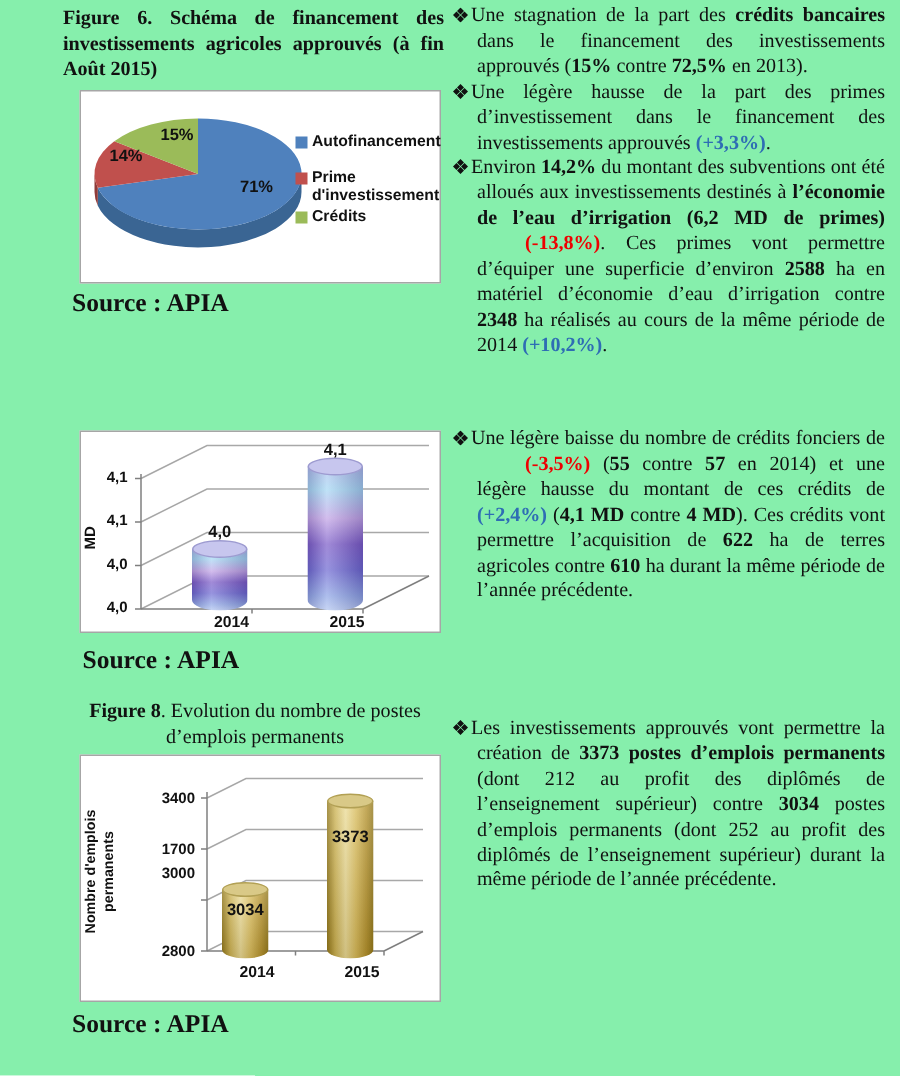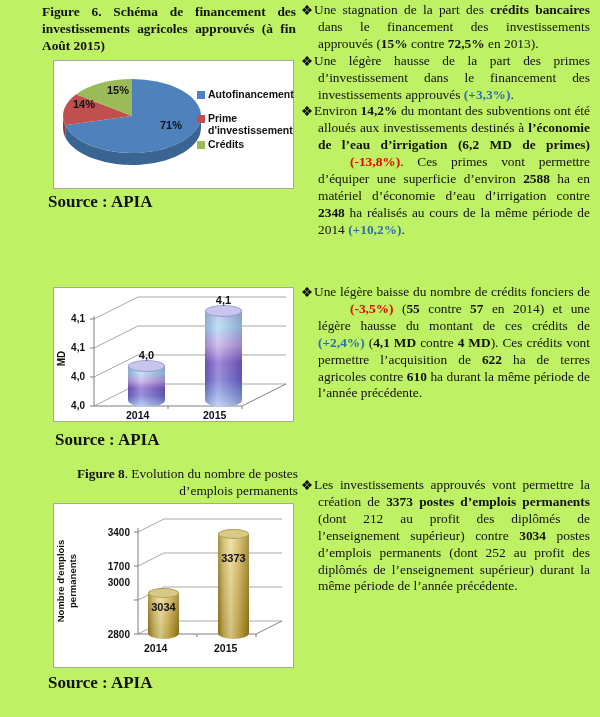--- a/index.html
+++ b/index.html
@@ -1,16 +1,16 @@
 <!DOCTYPE html>
 <html><head>
 <meta charset="utf-8">
 <style>
   html,body{margin:0;padding:0;background:#fff;}
-  .page{position:relative;width:600px;height:717px;background:#bef264;overflow:hidden;
+  .page{position:relative;width:600px;height:717px;background:#86efac;overflow:hidden;
         font-family:"Liberation Serif",serif;color:#111;}
   .abs{position:absolute;}
 
   
   .caption{font-size:13.4px;line-height:17px;text-align:justify;}
   .caption.allbold span{font-weight:bold;}
   .bullet{margin:0;font-size:13.4px;line-height:16.9px;text-align:justify;
           padding-left:16px;text-indent:-16px;}
   .bullet + .bullet{margin-top:0;}
   .bmark{display:inline-block;width:12px;text-indent:0;}
@@ -29,21 +29,21 @@
   .pie-label{position:absolute;width:36px;text-align:center;font-size:11px;font-weight:bold;}
   .lg-sw{position:absolute;width:8px;height:8px;}
   .lg-tx{position:absolute;font-size:10.5px;font-weight:bold;line-height:12px;}
 
   
   .axes{position:absolute;left:0;top:0;}
   .grid{stroke:#a8a8a8;stroke-width:1;fill:none;}
   .axisln{stroke:#7f7f7f;stroke-width:1;fill:none;}
   .ytick{position:absolute;font-size:10px;font-weight:bold;text-align:right;
          font-family:"Liberation Sans",sans-serif;}
-  .cat{position:absolute;font-size:10.5px;font-weight:bold;text-align:left;
+  .cat{position:absolute;font-size:10.5px;font-weight:bold;text-align:right;
        font-family:"Liberation Sans",sans-serif;}
   .dlab{position:absolute;font-size:11px;font-weight:bold;text-align:center;
         font-family:"Liberation Sans",sans-serif;}
   .cyl-top{position:absolute;border-radius:50%;box-sizing:border-box;}
   .cyl-body{position:absolute;}
 
   
   .fig7-box{left:53px;top:287px;width:239px;height:133px;}
   .f7-ylab{position:absolute;left:-7px;top:64px;width:30px;height:13px;
            transform:rotate(-90deg);text-align:center;font-size:10px;font-weight:bold;
@@ -115,21 +115,21 @@
     <div class="cyl-body" style="left:151px;top:23px;height:96px;"></div>
     <div class="cyl-top" style="left:151px;top:17px;"></div>
     <div class="dlab" style="left:150px;top:6px;width:39px;">4,1</div>
 
     <div class="cat" style="left:72px;top:121px;width:40px;">2014</div>
     <div class="cat" style="left:149px;top:121px;width:40px;">2015</div>
   </div>
 
   <div class="abs source" style="left:55px;top:430px;">Source : APIA</div>
 
-  <div class="abs caption" style="left:42px;top:465px;width:256px;text-align:right;"><span class="s-b">Figure 8</span><span>. Evolution du nombre de postes d’emplois permanents</span></div>
+  <div class="abs caption" style="left:42px;top:465px;width:256px;text-align:center;"><span class="s-b">Figure 8</span><span>. Evolution du nombre de postes d’emplois permanents</span></div>
 
   <div class="chartbox fig8-box f8">
     <svg class="axes" width="239" height="163" viewBox="0 0 239 163">
       <path class="grid" d="M84,130 l26,-13 h118 M84,96 l26,-13 h118 M84,62 l26,-13 h118 M84,28 l26,-13 h118"></path>
       <path class="axisln" d="M84,24 V130 M84,130 H202 M202,130 l26,-13 M80,130 h4 M80,96 h4 M80,62 h4 M80,28 h4 M143,130 v3 M202,130 v3"></path>
     </svg>
     <div class="ytick" style="left:30px;top:125px;width:46px;">2800</div>
     <div class="ytick" style="left:30px;top:73px;width:46px;">3000</div>
     <div class="ytick" style="left:30px;top:57px;width:46px;">1700</div>
     <div class="ytick" style="left:30px;top:23px;width:46px;">3400</div>

